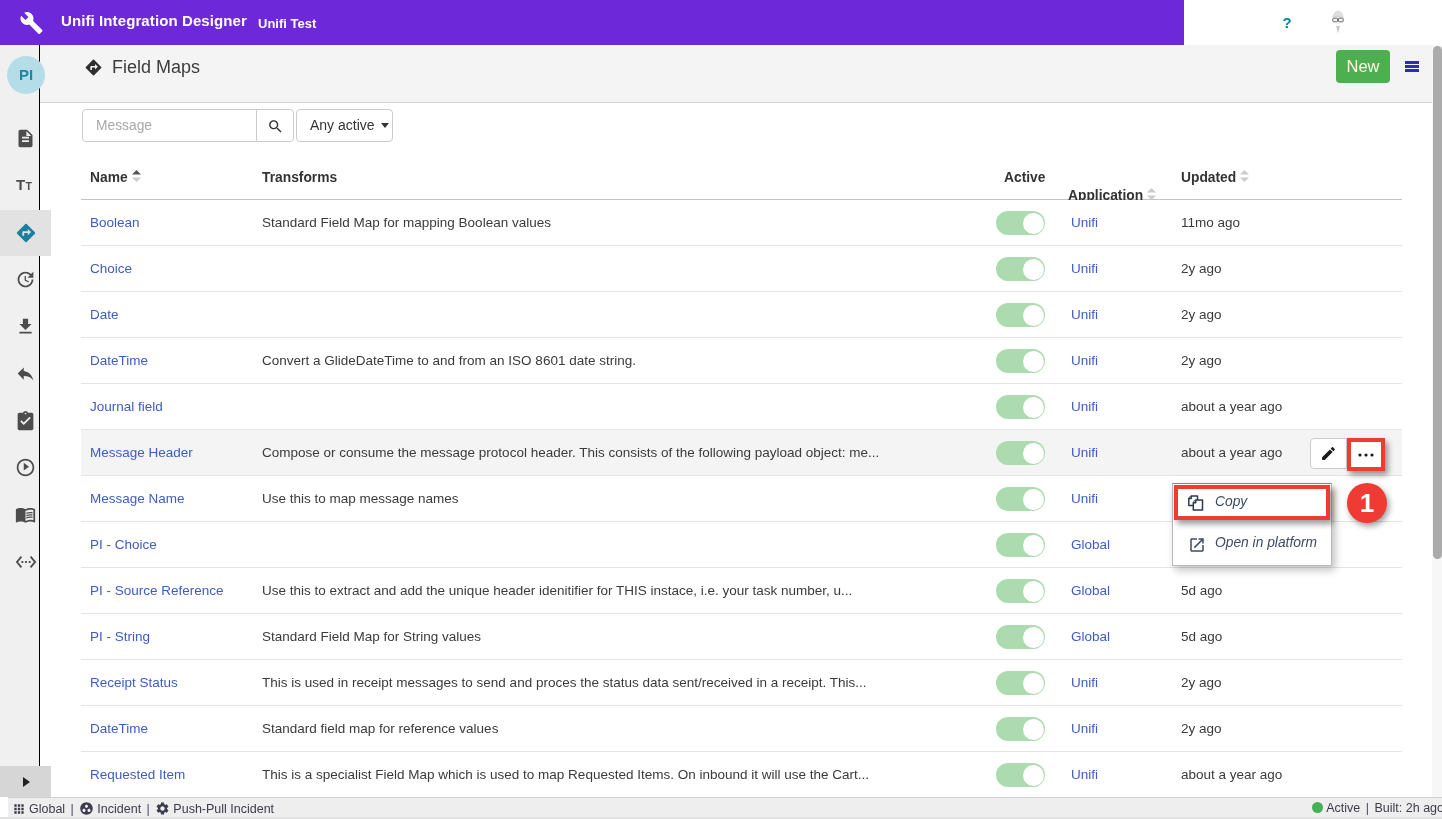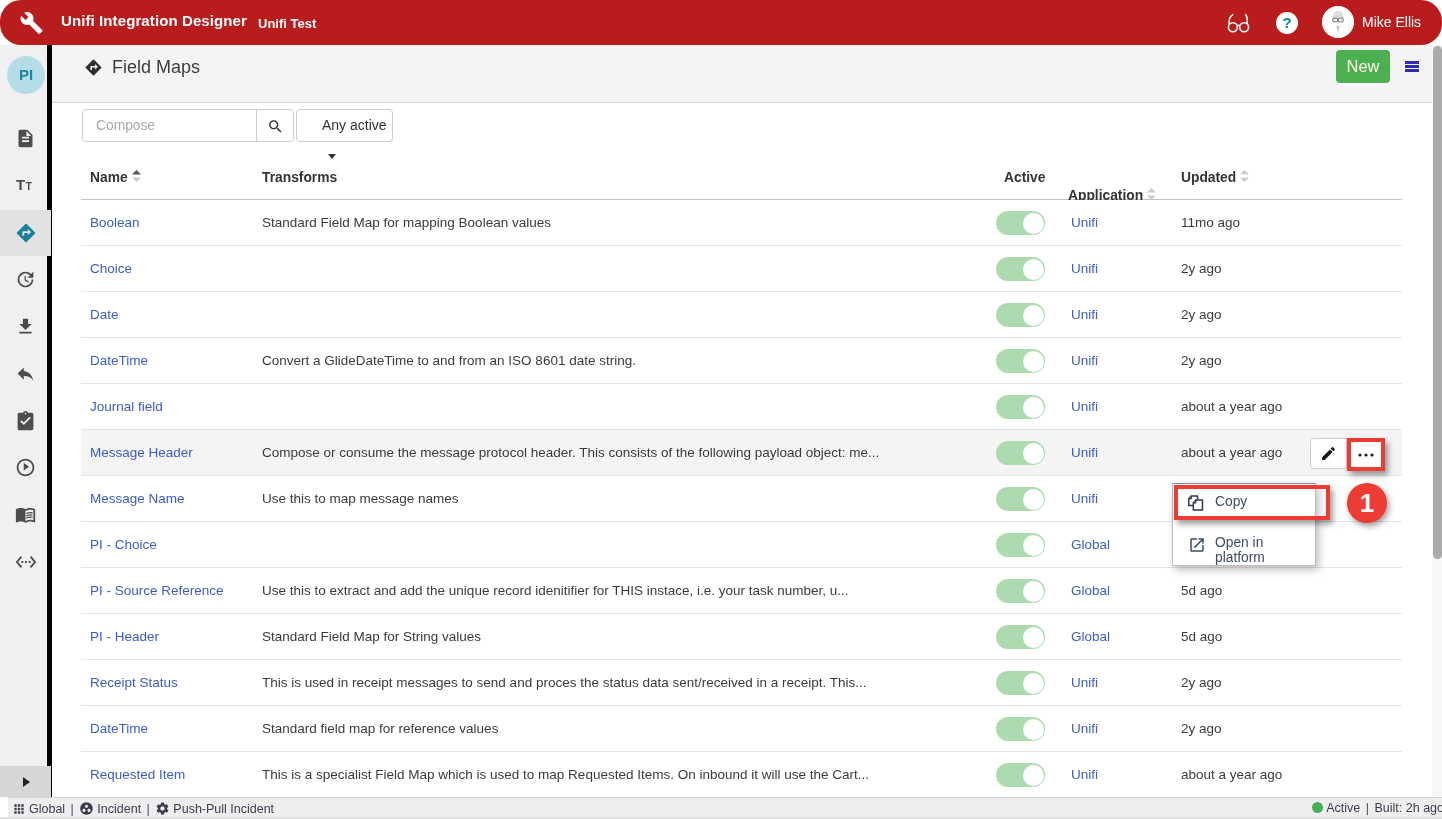--- a/index.html
+++ b/index.html
@@ -1,47 +1,47 @@
 <!DOCTYPE html>
 <html><head>
 <meta charset="utf-8">
 <style>
   * { margin:0; padding:0; box-sizing:border-box; }
   html,body { width:1442px; height:819px; overflow:hidden; font-family:"Liberation Sans", sans-serif; }
   #page { position:relative; width:1442px; height:819px; background:#ffffff; overflow:hidden; }
   .abs { position:absolute; }
 
   
-  #topbar { position:absolute; left:0; top:0; width:1442px; height:45px; background:#b91c1c;border-radius:21px; }
+  #topbar { position:absolute; left:0; top:0; width:1184px; height:45px; background:#6d28d9; }
   #topbar .title { position:absolute; left:61px; top:12px; color:#fff; font-size:15px; font-weight:bold; letter-spacing:0.1px; }
   #topbar .sub { position:absolute; left:258px; top:16px; color:#fff; font-size:13px; font-weight:bold; }
   #helpcirc { position:absolute; left:1276px; top:12px; width:22px; height:22px; border-radius:50%; background:#fff; color:#0084a3; font-weight:bold; font-size:15px; text-align:center; line-height:22px; }
   #avatar { position:absolute; left:1322px; top:6px; width:32px; height:32px; border-radius:50%; background:#fff; overflow:hidden; }
   #topbar .uname { position:absolute; left:1362px; top:14px; color:#fff; font-size:14px; }
 
   
   #pagehead { position:absolute; left:0; top:45px; width:1442px; height:58px; background:#f4f4f4; border-bottom:1px solid #d5d5d5; }
   #pagehead .ptitle { position:absolute; left:112px; top:12px; font-size:18px; color:#3c3c3c; }
   #newbtn { position:absolute; left:1336px; top:5px; width:54px; height:33px; background:#4caf50; border-radius:4px; color:#fffde7; font-size:16.5px; text-align:center; line-height:33px; }
   #burger { position:absolute; left:1405px; top:16px; width:14px; height:11px; }
   #burger div { height:2.6px; background:#2d2db3; margin-bottom:1.5px; }
 
   
-  #sidebar { position:absolute; left:0; top:45px; width:52px; height:752px; background:#f0f0f0; border-right:5px solid #000000; }
+  #sidebar { position:absolute; left:0; top:45px; width:40px; height:752px; background:#f0f0f0; border-right:1px solid #000000; }
   #piavatar { position:absolute; left:7px; top:11px; width:38px; height:38px; border-radius:50%; background:#b5dde8; color:#1d87a1; font-weight:bold; font-size:15px; text-align:center; line-height:38px; }
   .sbitem { position:absolute; left:0; width:51px; height:46px; }
   .sbitem svg { position:absolute; left:15px; top:12px; }
   .sbitem.active { background:#e2e2e2; }
   #sbcollapse { position:absolute; left:0; top:721px; width:51px; height:31px; background:#d6d6d6; }
   #sbcollapse svg { position:absolute; left:22px; top:11px; }
 
   
   #searchinput { position:absolute; left:82px; top:109px; width:175px; height:33px; border:1px solid #ccc; border-radius:4px 0 0 4px; background:#fff; color:#a9a9a9; font-size:13.8px; line-height:31px; padding-left:13px; }
   #searchbtn { position:absolute; left:256px; top:109px; width:38px; height:33px; border:1px solid #ccc; border-radius:0 4px 4px 0; background:#fff; }
-  #activedrop { position:absolute; left:296px; top:109px; width:97px; height:33px; border:1px solid #ccc; border-radius:4px; background:#fff; color:#333; font-size:14px; line-height:31px; padding-left:25px; }
+  #activedrop { position:absolute; left:296px; top:109px; width:97px; height:33px; border:1px solid #ccc; border-radius:4px; background:#fff; color:#333; font-size:14px; line-height:31px; padding-left:13px; }
   .caret { display:inline-block; width:0; height:0; border-left:4.5px solid transparent; border-right:4.5px solid transparent; border-top:5px solid #333; margin-left:6px; vertical-align:2px; }
 
   
   #tbl { position:absolute; left:81px; top:156px; width:1321px; }
   .thead { position:relative; height:44px; border-bottom:1px solid #c3c3c3; }
   .th { position:absolute; top:14px; font-size:13.8px; font-weight:bold; color:#333; }
   .row { position:relative; height:46px; border-bottom:1px solid #e4e4e4; background:#fff;text-align:center; }
   .row.hov { background:#f4f4f4; }
   .cell { position:absolute; top:15px; font-size:13.5px; color:#3b3b3b; white-space:nowrap; }
   .cname { left:9px; color:#3d5cc5; }
@@ -52,21 +52,21 @@
   .toggle .knob { position:absolute; right:1.5px; top:1.5px; width:21px; height:21px; border-radius:50%; background:#fff; }
   .sorticon { display:inline-block; margin-left:4px; }
 
   
   #rowbtns { position:absolute; left:1229px; top:8px; height:31px; }
   .rbtn { position:absolute; top:0; width:37px; height:31px; background:#fff; border:1px solid #ccc; }
   #editbtn { left:0; border-radius:4px 0 0 4px; }
   #dotbtn { left:36px; border-radius:0 4px 4px 0; }
 
   
-  #menu { position:absolute; left:1172px; top:483px; width:144px; height:83px; background:#fff; border:1px solid #bbb; border-top:1px solid #888; box-shadow:3px 4px 8px rgba(0,0,0,0.25); }
+  #menu { position:absolute; left:1172px; top:483px; width:160px; height:83px; background:#fff; border:1px solid #bbb; border-top:1px solid #888; box-shadow:3px 4px 8px rgba(0,0,0,0.25);font-style:italic; }
   .mitem { position:relative; height:41px; font-size:13.8px; color:#3e4b66; }
   .mitem svg { position:absolute; left:15px; top:11px; }
   .mitem span { position:absolute; left:42px; top:10px; }
 
   
   .redbox { position:absolute; border:4px solid #ee3b33; box-shadow:3px 4px 6px rgba(0,0,0,0.4); }
   #redcircle { position:absolute; left:1347px; top:483px; width:40px; height:40px; border-radius:50%; background:#ee3b33; color:#fff; font-size:26px; font-weight:bold; text-align:center; line-height:40px; box-shadow:2px 3px 6px rgba(0,0,0,0.4); }
 
   
   #statusbar { position:absolute; left:8px; top:797px; width:1442px; height:22px; background:#eeeeee; border-top:1px solid #d2d2d2; color:#3c3c4e; font-size:12.5px; }
@@ -185,21 +185,21 @@
           <path fill="#4d4d4d" d="M7.77 6.76L6.23 5.48.82 12l5.41 6.52 1.54-1.28L3.42 12l4.35-5.24zM7 13h2v-2H7v2zm10-2h-2v2h2v-2zm-6 2h2v-2h-2v2zm6.77-7.52l-1.54 1.28L20.58 12l-4.35 5.24 1.54 1.28L23.18 12l-5.41-6.52z"></path>
         </svg>
       </div>
     <div id="sbcollapse">
         <svg width="9" height="10" viewBox="0 0 9 10">
           <path fill="#222" d="M1 0 L8 5 L1 10 Z"></path>
         </svg>
       </div>
   </div>
 
-  <div id="searchinput">Compose</div>
+  <div id="searchinput">Message</div>
   <div id="searchbtn">
     <svg style="position:absolute;left:10px;top:8px;" width="17" height="17" viewBox="0 0 24 24">
         <path fill="#333" d="M15.5 14h-.79l-.28-.27C15.41 12.59 16 11.11 16 9.5 16 5.91 13.09 3 9.5 3S3 5.91 3 9.5 5.91 16 9.5 16c1.61 0 3.09-.59 4.23-1.57l.27.28v.79l5 4.99L20.49 19l-4.99-5zm-6 0C7.01 14 5 11.99 5 9.5S7.01 5 9.5 5 14 7.01 14 9.5 11.99 14 9.5 14z"></path>
       </svg>
   </div>
   <div id="activedrop">Any active<span class="caret"></span></div>
 
   <div id="tbl">
     <div class="thead">
       <div class="th" style="left:9px;">Name<svg class="sorticon" width="9" height="12" viewBox="0 0 9 12">
@@ -292,29 +292,29 @@
       </div>
     <div class="row">
         <div class="cell cname">PI - Choice</div>
         <div class="toggle">
           <div class="knob"></div>
         </div>
         <div class="cell capp">Global</div>
       </div>
     <div class="row">
         <div class="cell cname">PI - Source Reference</div>
-        <div class="cell cdesc">Use this to extract and add the unique record idenitifier for THIS instace, i.e. your task number, u...</div>
+        <div class="cell cdesc">Use this to extract and add the unique header idenitifier for THIS instace, i.e. your task number, u...</div>
         <div class="toggle">
           <div class="knob"></div>
         </div>
         <div class="cell capp">Global</div>
         <div class="cell cupd">5d ago</div>
       </div>
     <div class="row">
-        <div class="cell cname">PI - Header</div>
+        <div class="cell cname">PI - String</div>
         <div class="cell cdesc">Standard Field Map for String values</div>
         <div class="toggle">
           <div class="knob"></div>
         </div>
         <div class="cell capp">Global</div>
         <div class="cell cupd">5d ago</div>
       </div>
     <div class="row">
         <div class="cell cname">Receipt Status</div>
         <div class="cell cdesc">This is used in receipt messages to send and proces the status data sent/received in a receipt. This...</div>

